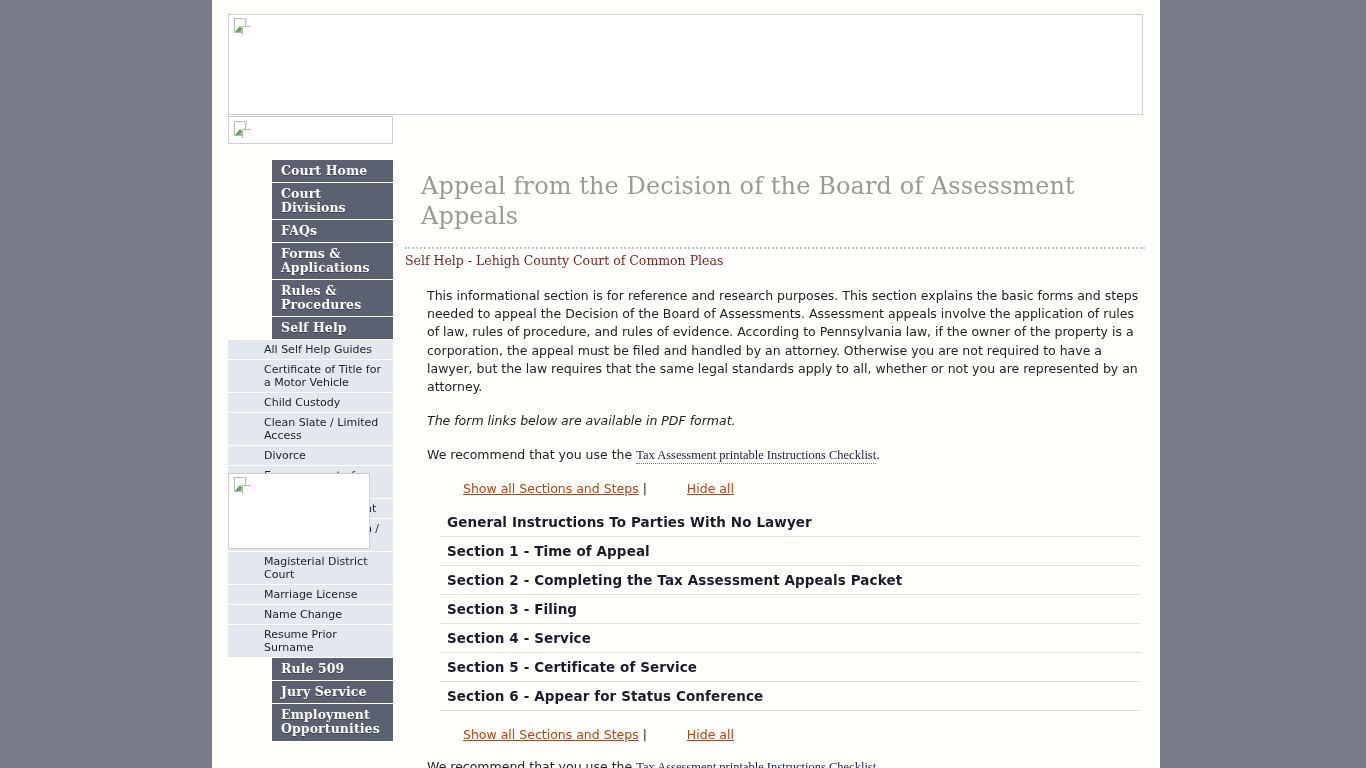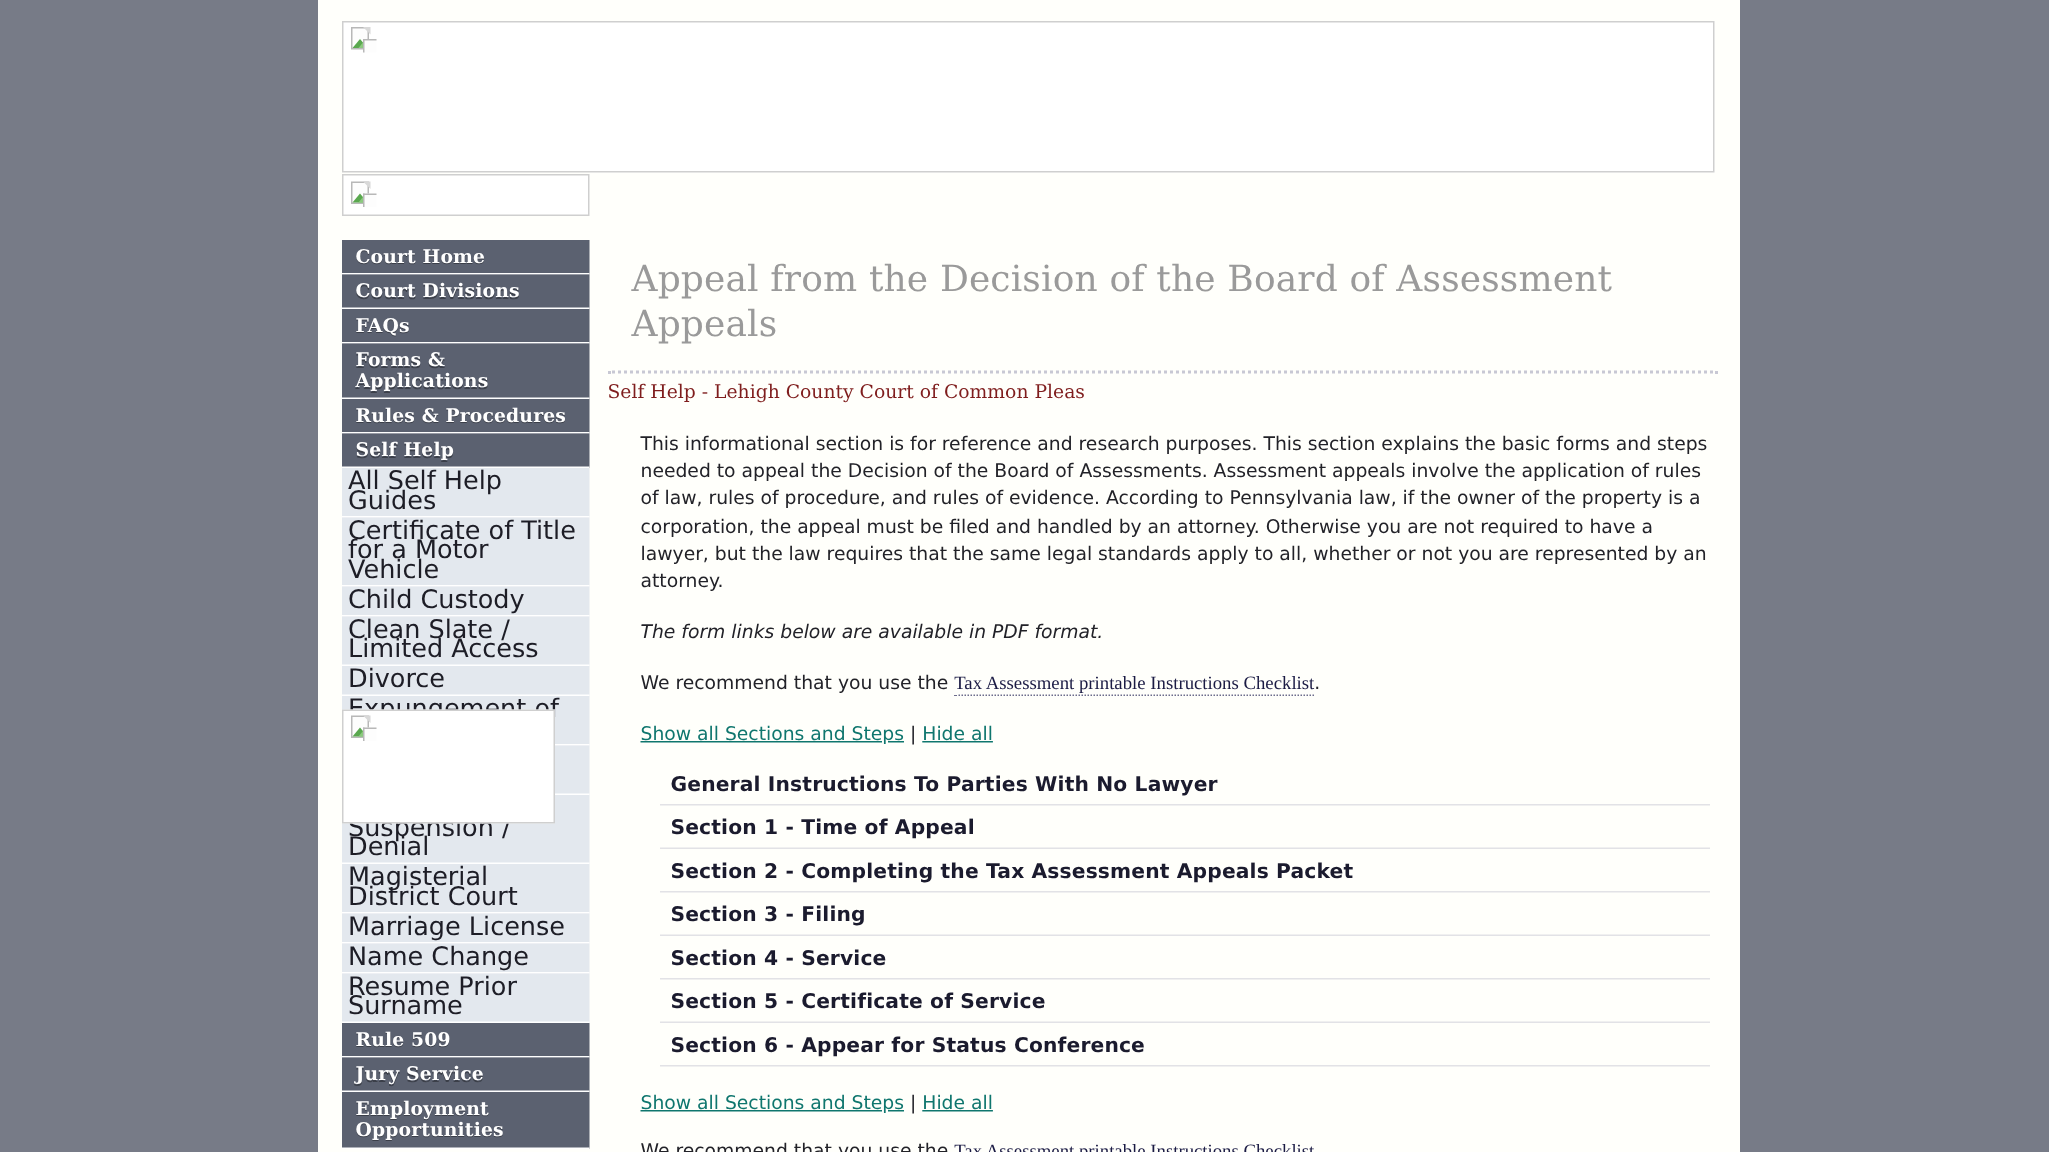--- a/index.html
+++ b/index.html
@@ -84,28 +84,29 @@
     background: #5b6170;
     color: #ffffff;
     font-family: "DejaVu Serif", serif;
     font-weight: bold;
     font-size: 12.5px;
     line-height: 14px;
     padding: 4px 6px 4px 9px;
     border-bottom: 1px solid #ffffff;
     letter-spacing: 0.1px;
     text-shadow: 0 1px 0 rgba(0,0,0,0.35);
+    margin-left: 44px;
   }
   .navhead.two { padding-top: 4px; padding-bottom: 5px; }
   .navsub {
     background: #e3e8ee;
     color: #1d1d26;
-    font-size: 17px;
+    font-size: 11px;
     line-height: 13px;
-    padding: 3px 6px 3px 4px;
+    padding: 3px 6px 3px 36px;
     border-bottom: 1px solid #ffffff;
   }
   #sidebox {
     position: absolute;
     left: 16px; top: 473px;
     width: 142px; height: 76px;
     border: 1px solid #cfcfcf;
     background: #fff;
   }
   #sidebox .brokenimg { margin: 3px 0 0 4px; }
@@ -147,23 +148,24 @@
   #p-intro { margin-top: 18px; }
   #p-pdf { margin-top: 16px; font-style: italic; }
   #p-rec1 { margin-top: 16px; }
   #p-rec2 { margin-top: 16px; }
   .toggles {
     margin: 16px 0 0 22px;
     font-size: 12.5px;
     color: #222228;
   }
   a.lnk {
-    color: #0f766e;
+    color: #c2410c;
     text-decoration: underline;
     cursor: pointer;
+    margin-left: 36px;
   }
   a.dotlnk {
     color: #1b1b44;
     text-decoration: none;
     border-bottom: 1px dotted #6d6d8c;
     padding-bottom: 1px;
     cursor: pointer;
     font-family: Liberation Serif, serif;
   }
   #sections {

